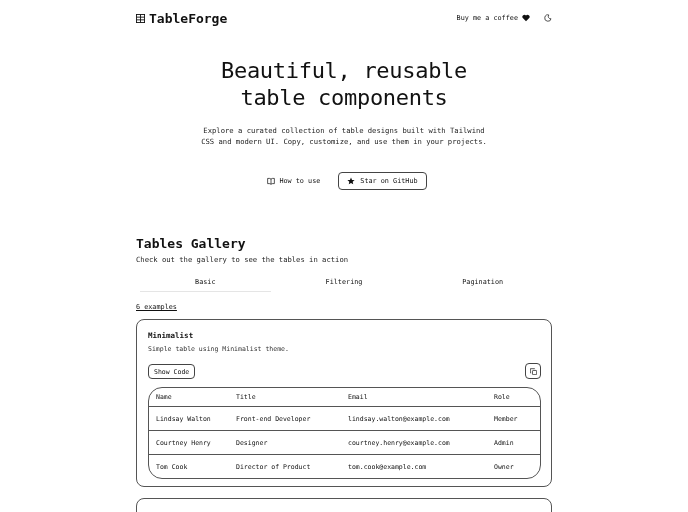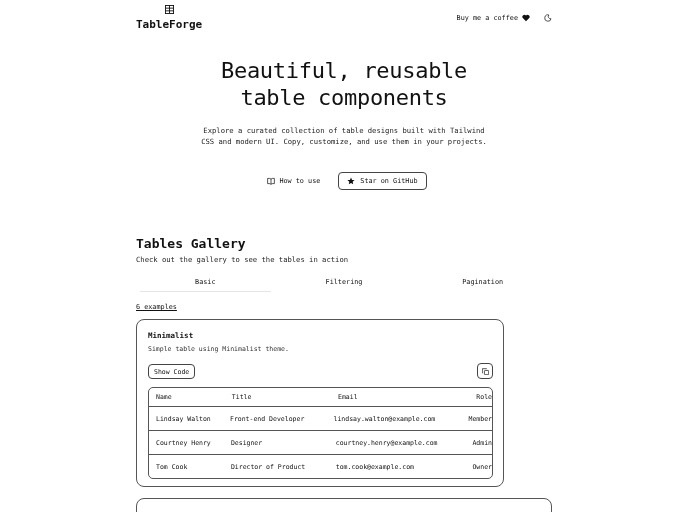--- a/index.html
+++ b/index.html
@@ -1,20 +1,20 @@
 <!DOCTYPE html>
 <html><head>
 <meta charset="utf-8">
 <style>
   * { box-sizing: border-box; margin: 0; padding: 0; }
   html, body { width: 688px; height: 512px; overflow: hidden; background: #ffffff; }
   body { font-family: "DejaVu Sans Mono", "Liberation Mono", monospace; color: #111111; position: relative; }
 
   .header { position: absolute; left: 136px; right: 136px; top: 10px; height: 16px; display: flex; align-items: center; justify-content: space-between; }
-  .brand { display: flex; align-items: center; gap: 4px; font-size: 11px; font-weight: bold; flex-direction: column; }
+  .brand { display: flex; align-items: center; gap: 4px; font-size: 13px; font-weight: bold; }
   .brand svg { width: 9px; height: 9px; }
   .header-right { display: flex; align-items: center; gap: 14px; font-size: 6.8px; }
   .coffee { display: flex; align-items: center; gap: 4px; }
   .coffee svg, .moon svg { width: 8px; height: 8px; display: block; }
 
   .hero-title { position: absolute; left: 0; right: 0; top: 57px; text-align: center; font-size: 22px; line-height: 27px; font-weight: normal; letter-spacing: -0.3px; }
   .hero-desc { position: absolute; left: 190px; right: 190px; top: 125px; text-align: center; font-size: 7.2px; line-height: 11px; color: #222; }
   .hero-actions { position: absolute; left: 0; right: 0; top: 172px; display: flex; justify-content: center; gap: 12px; align-items: center; }
   .btn-ghost { display: flex; align-items: center; gap: 4px; font-size: 6.8px; height: 18px; padding: 0 6px; }
   .btn-outline { display: flex; align-items: center; gap: 5px; font-size: 6.8px; height: 18px; padding: 0 8px; border: 1px solid #444; border-radius: 4px; justify-content: space-between; }
@@ -22,29 +22,29 @@
 
   .gallery-title { position: absolute; left: 136px; top: 236px; font-size: 13px; font-weight: bold; }
   .gallery-sub { position: absolute; left: 136px; top: 255px; font-size: 7.2px; color: #222; }
 
   .tabs { position: absolute; left: 136px; width: 416px; top: 278px; display: flex; }
   .tab { flex: 1; text-align: center; font-size: 6.8px; height: 14px; position: relative; }
   .tab.active::after { content: ""; position: absolute; left: 4px; right: 4px; bottom: 0; height: 1px; background: #e5e5e5; }
 
   .count { position: absolute; left: 136px; top: 303px; font-size: 6.8px; text-decoration: underline; }
 
-  .card { position: absolute; left: 136px; width: 368px; top: 319px; height: 168px; border: 1px solid #555; border-radius: 8px; }
+  .card { position: absolute; left: 136px; width: 416px; top: 319px; height: 168px; border: 1px solid #555; border-radius: 8px; }
   .card2 { position: absolute; left: 136px; width: 416px; top: 498px; height: 40px; border: 1px solid #555; border-radius: 8px; }
   .card-title { position: absolute; left: 11px; top: 11px; font-size: 7.5px; font-weight: bold; }
   .card-desc { position: absolute; left: 11px; top: 25px; font-size: 6.5px; color: #333; }
   .show-code { position: absolute; left: 11px; top: 44px; height: 15px; padding: 0 5px; display: flex; align-items: center; font-size: 6.5px; border: 1px solid #444; border-radius: 4px; }
   .copy-btn { position: absolute; right: 10px; top: 43px; width: 16px; height: 16px; border: 1px solid #444; border-radius: 4px; display: flex; align-items: center; justify-content: center; }
   .copy-btn svg { width: 7px; height: 7px; display: block; }
 
-  .tbl { position: absolute; left: 11px; right: 10px; top: 67px; border: 1px solid #555; border-radius: 5px; overflow: hidden; }
+  .tbl { position: absolute; left: 11px; right: 10px; top: 67px; border: 1px solid #555; border-radius: 14px; overflow: hidden; }
   .row { display: flex; align-items: center; font-size: 6.5px; border-top: 1px solid #555; height: 24px; }
   .row.head { border-top: none; height: 18px; }
   .c1 { width: 87px; padding-left: 7px; }
   .c2 { width: 112px; }
   .c3 { width: 146px; }
   .c4 { flex: 1; }
 </style>
 </head>
 <body>
 

